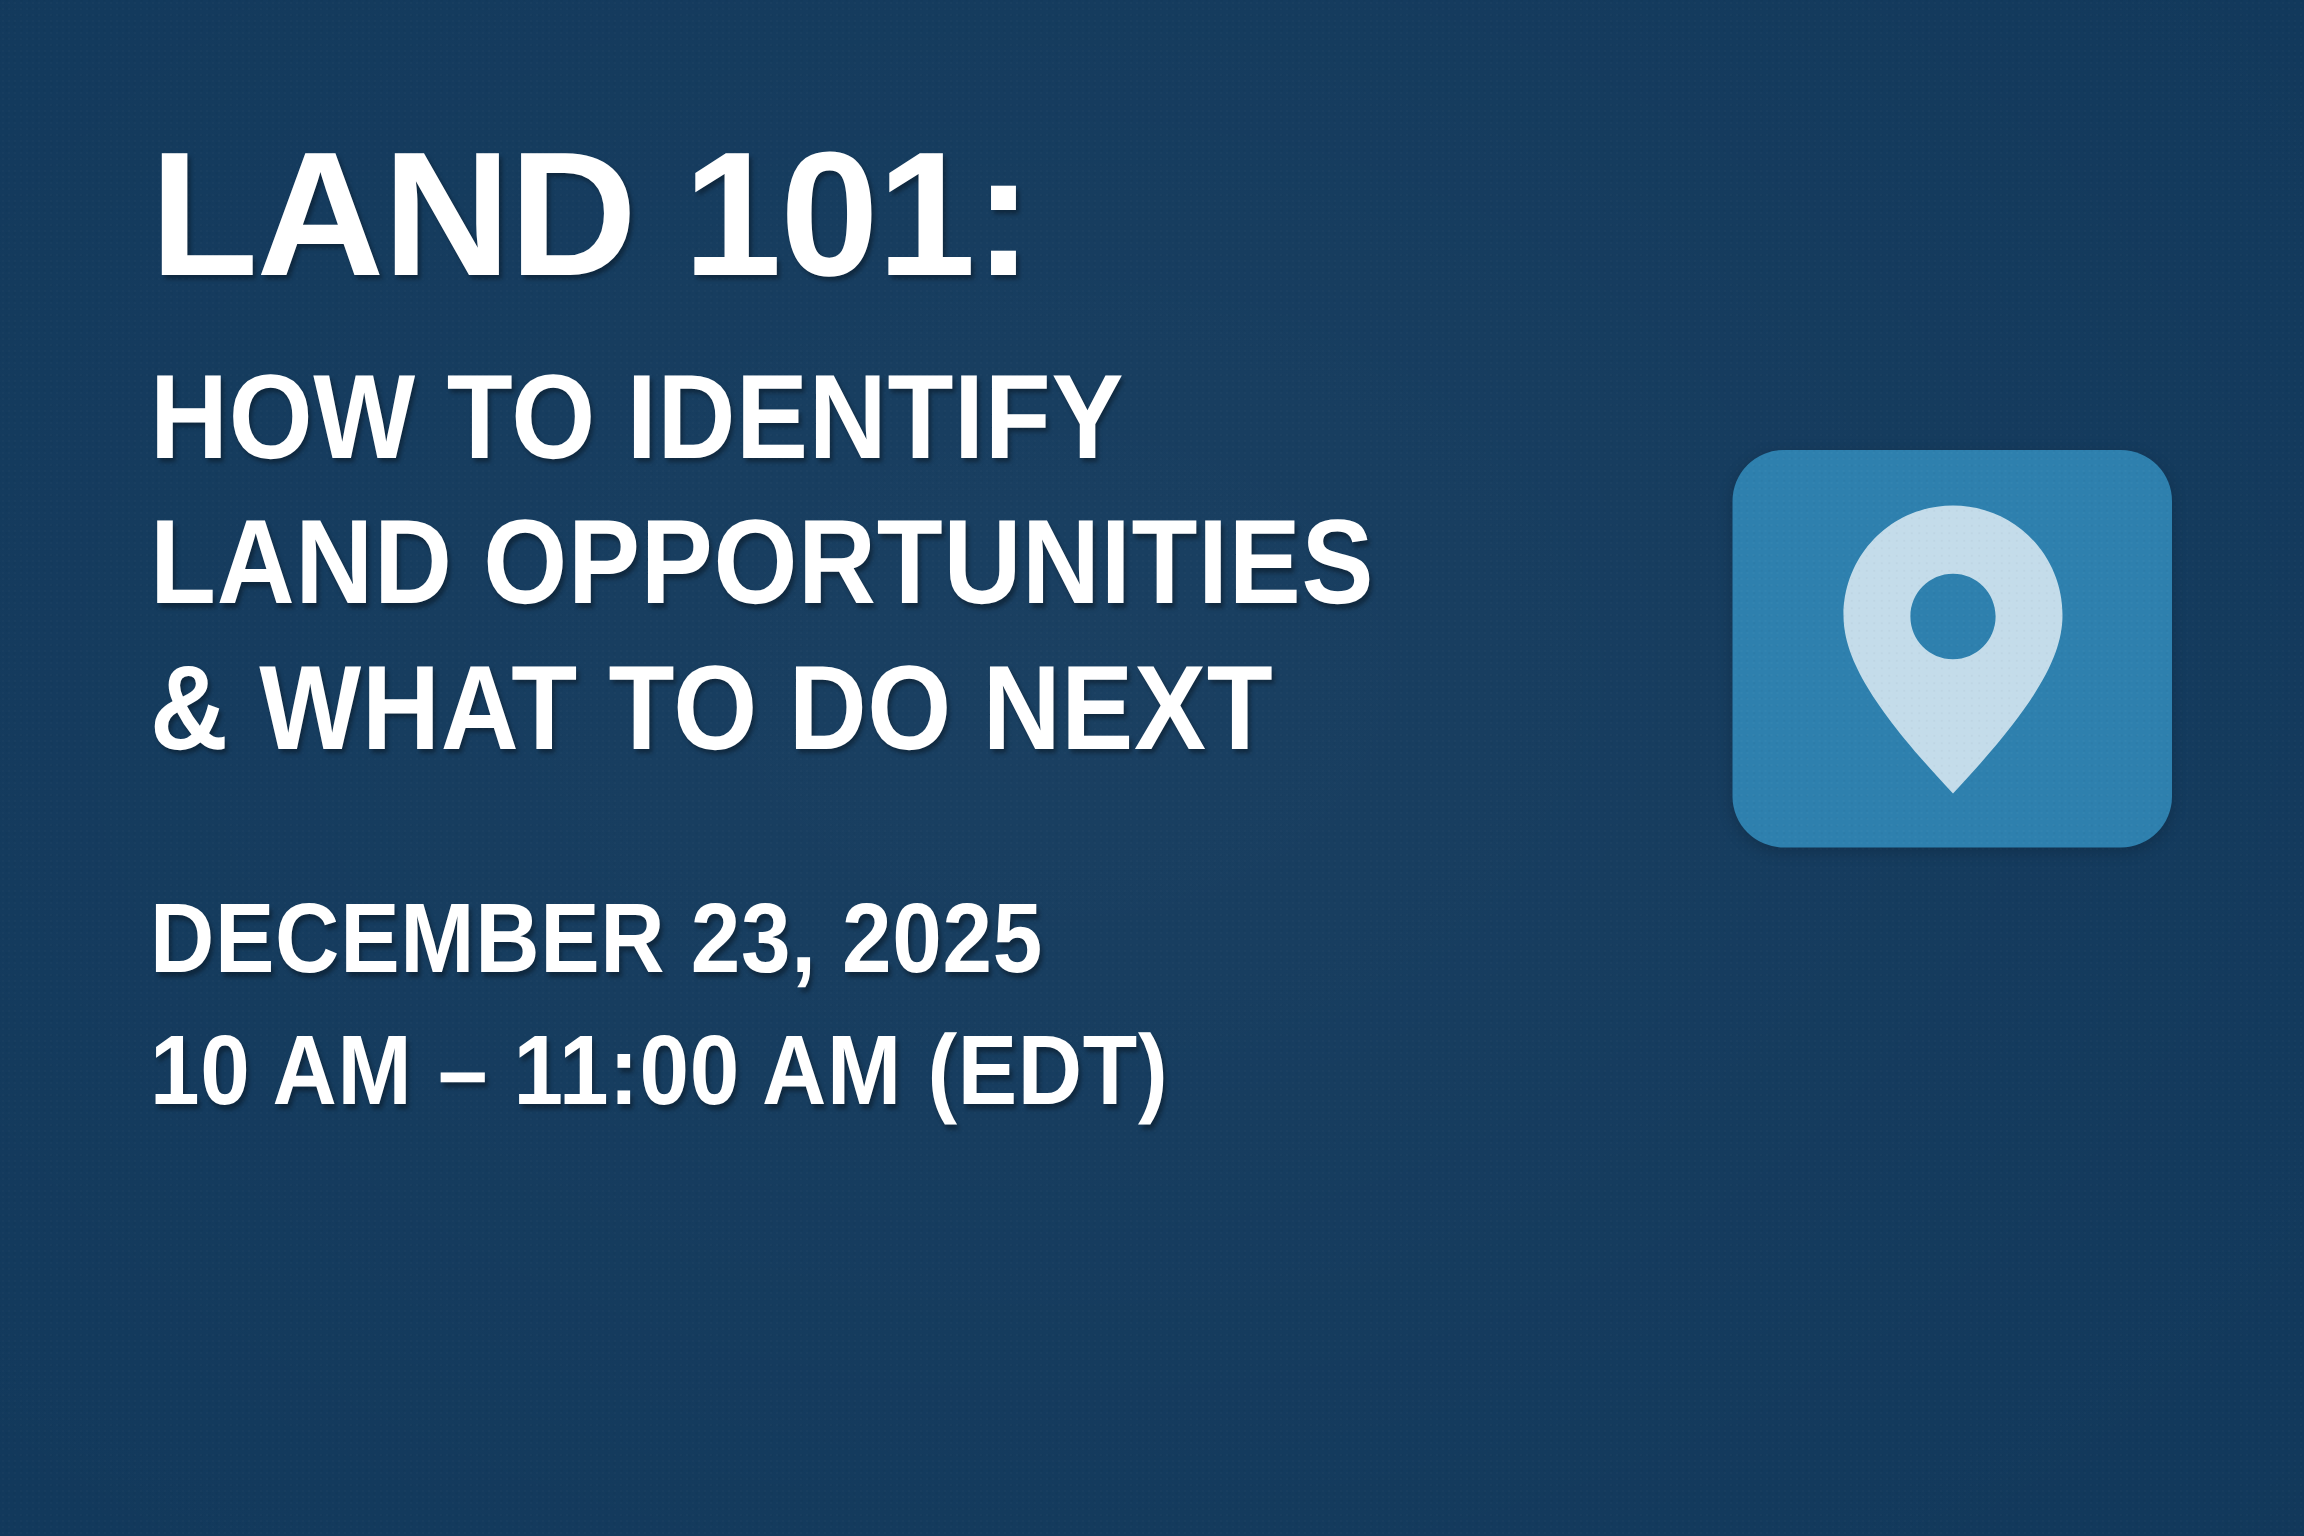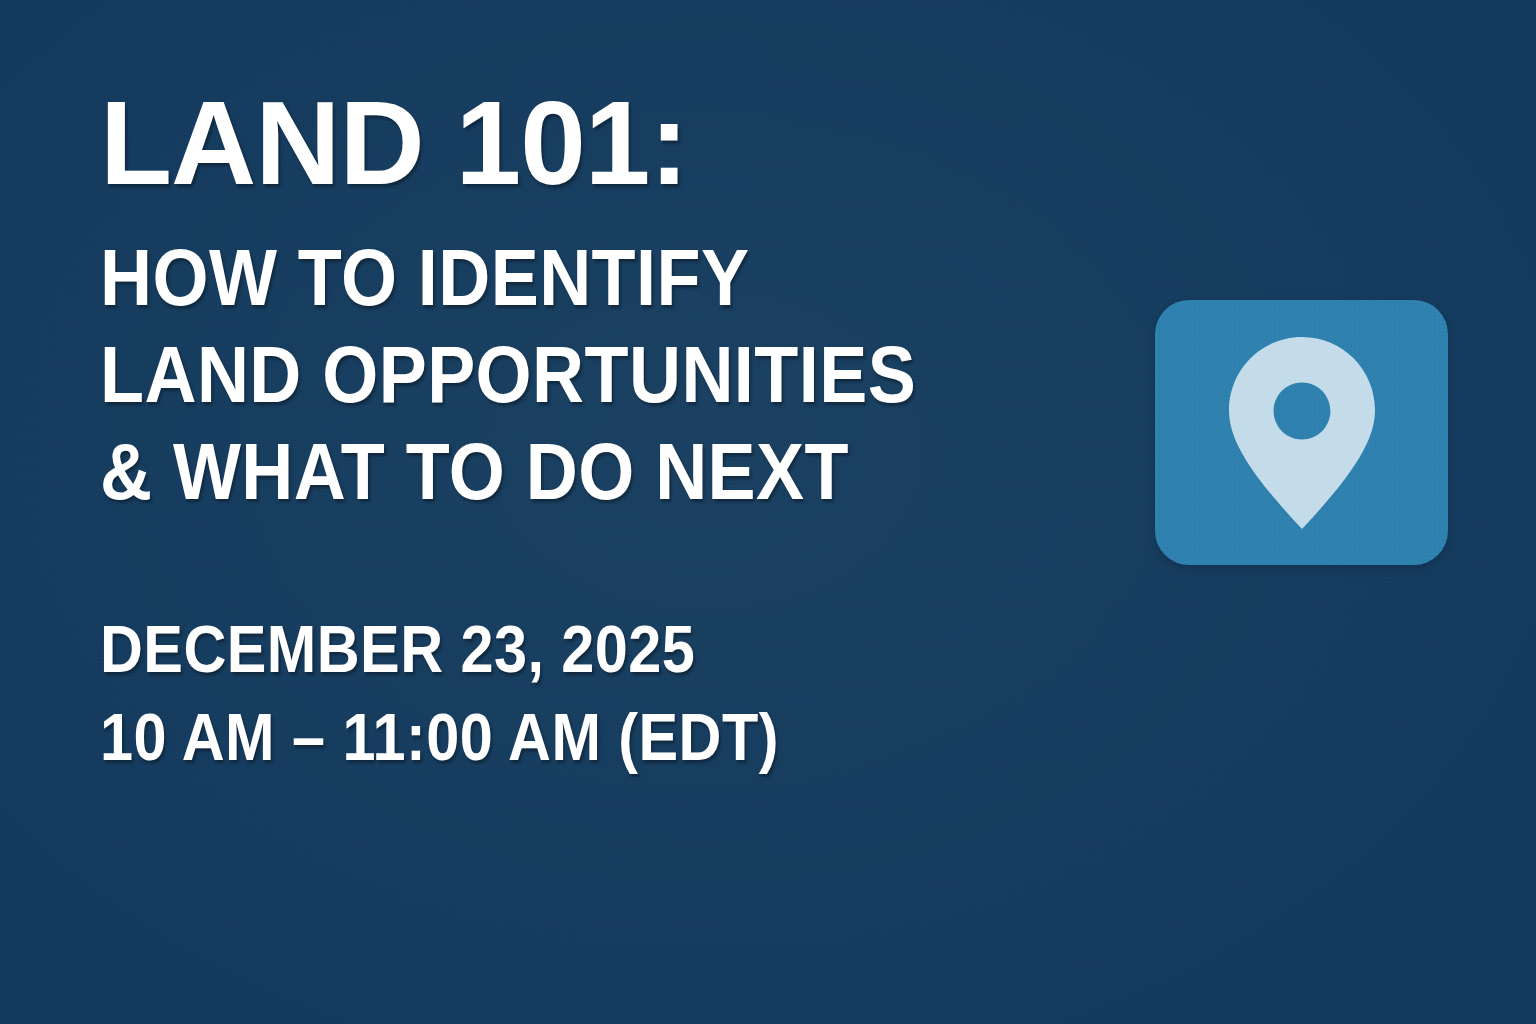--- a/index.html
+++ b/index.html
@@ -71,21 +71,21 @@
     font-size: 80px;
     transform: scaleX(.90);
     transform-origin: left center;
     letter-spacing: .5px;
     margin-bottom: 17px;
   }
 
   #subtitle-3 { margin-bottom: 0; }
 
   #schedule-block {
-    margin-top: 104px;
+    margin-top: 80px;
   }
 
   .schedule-line {
     font-size: 66px;
     transform: scaleX(.90);
     transform-origin: left center;
     letter-spacing: .5px;
     margin-bottom: 22px;
   }
 

